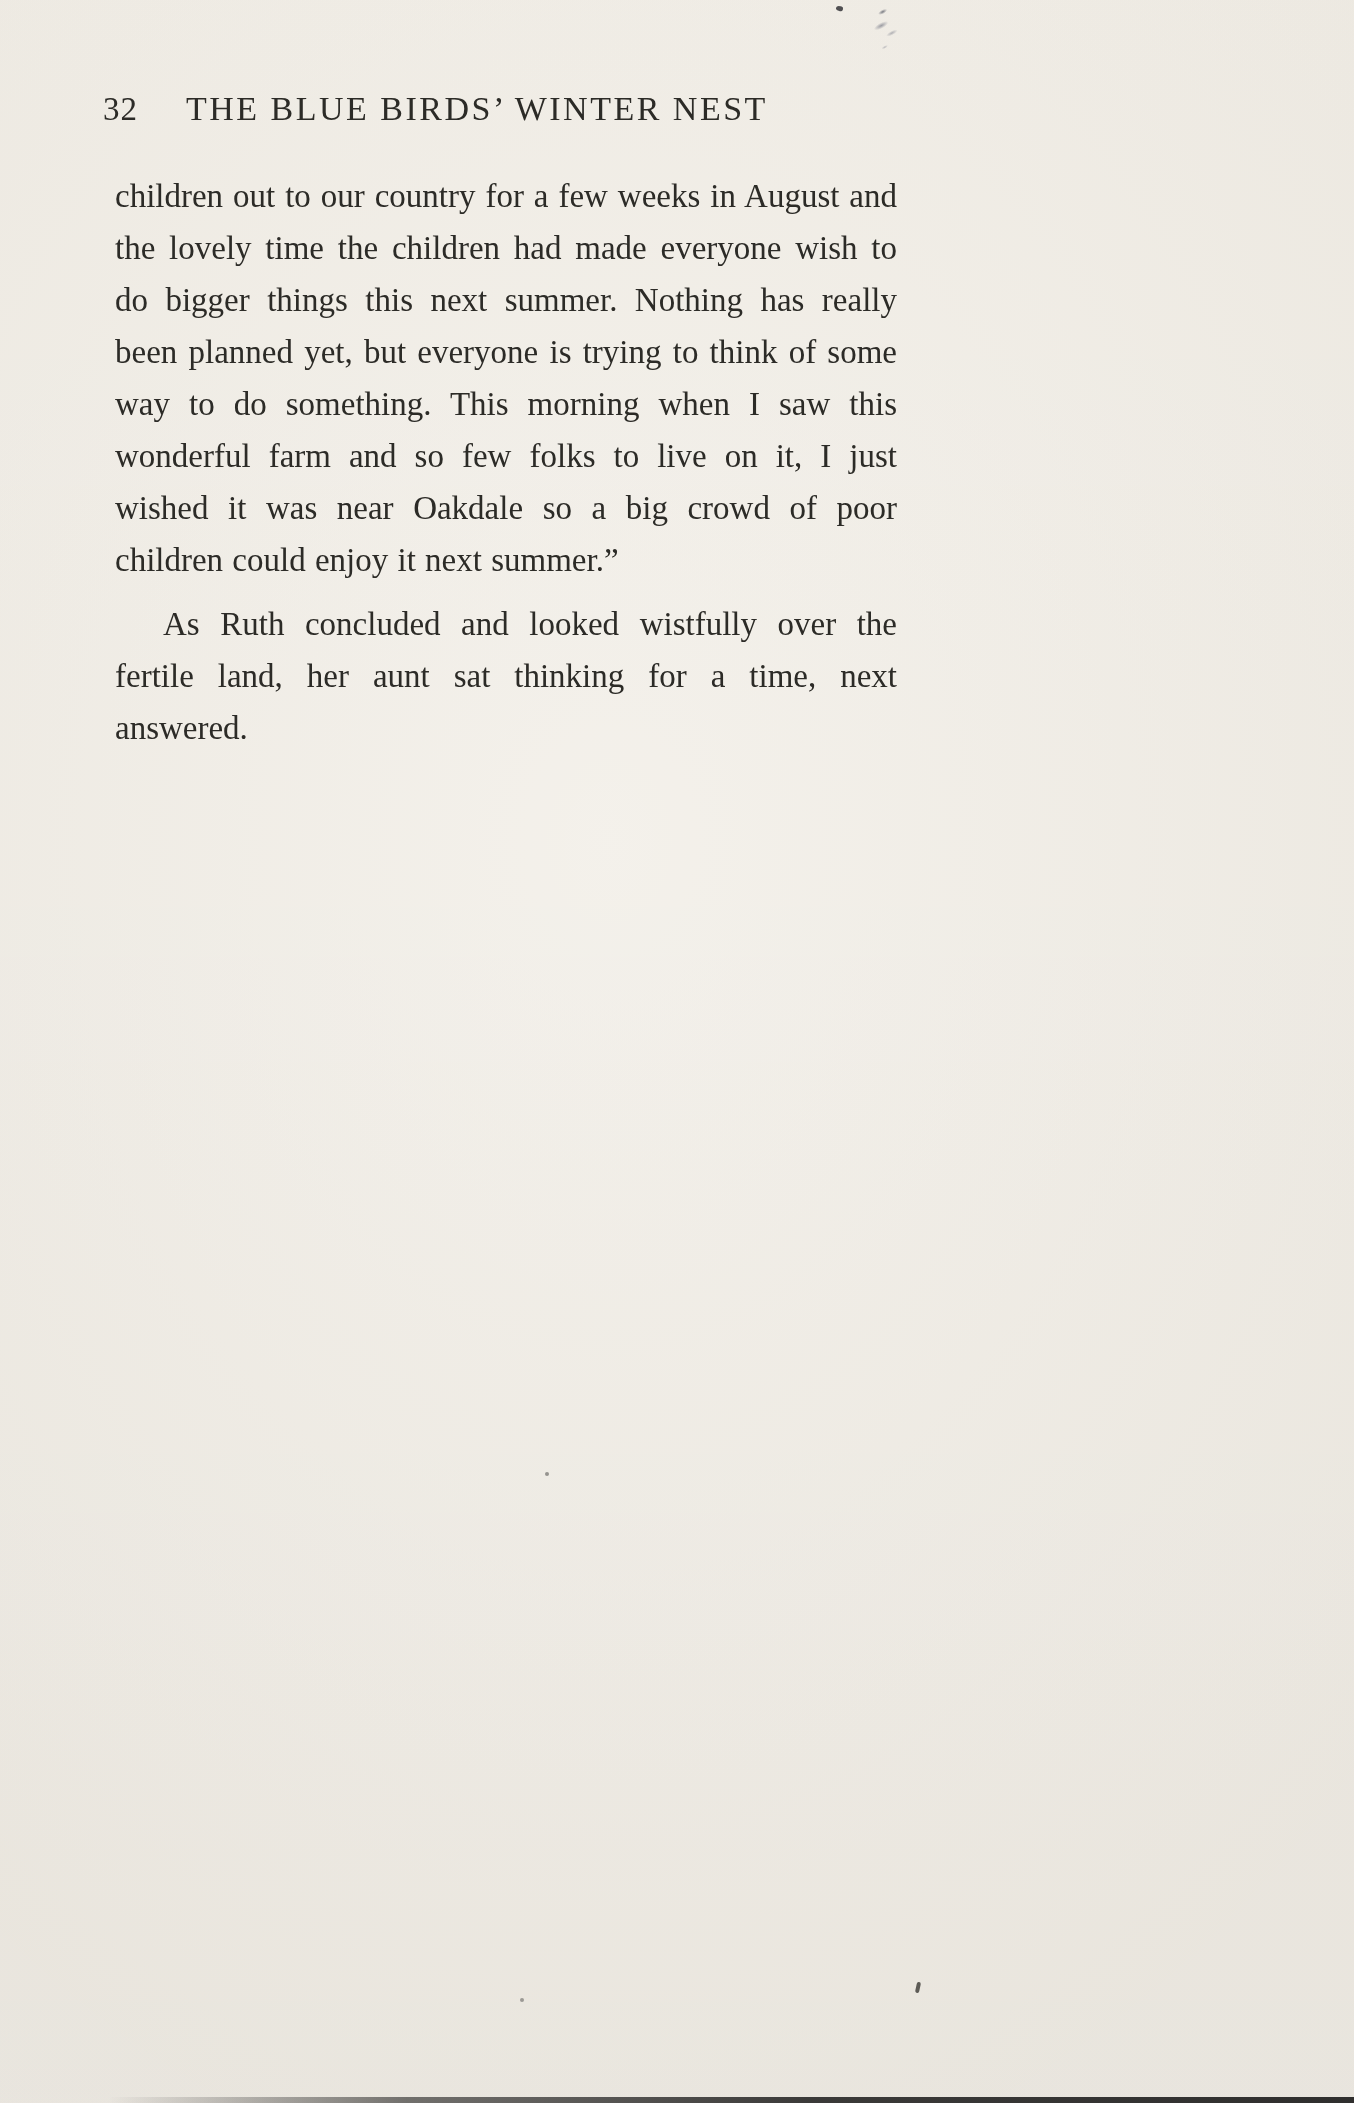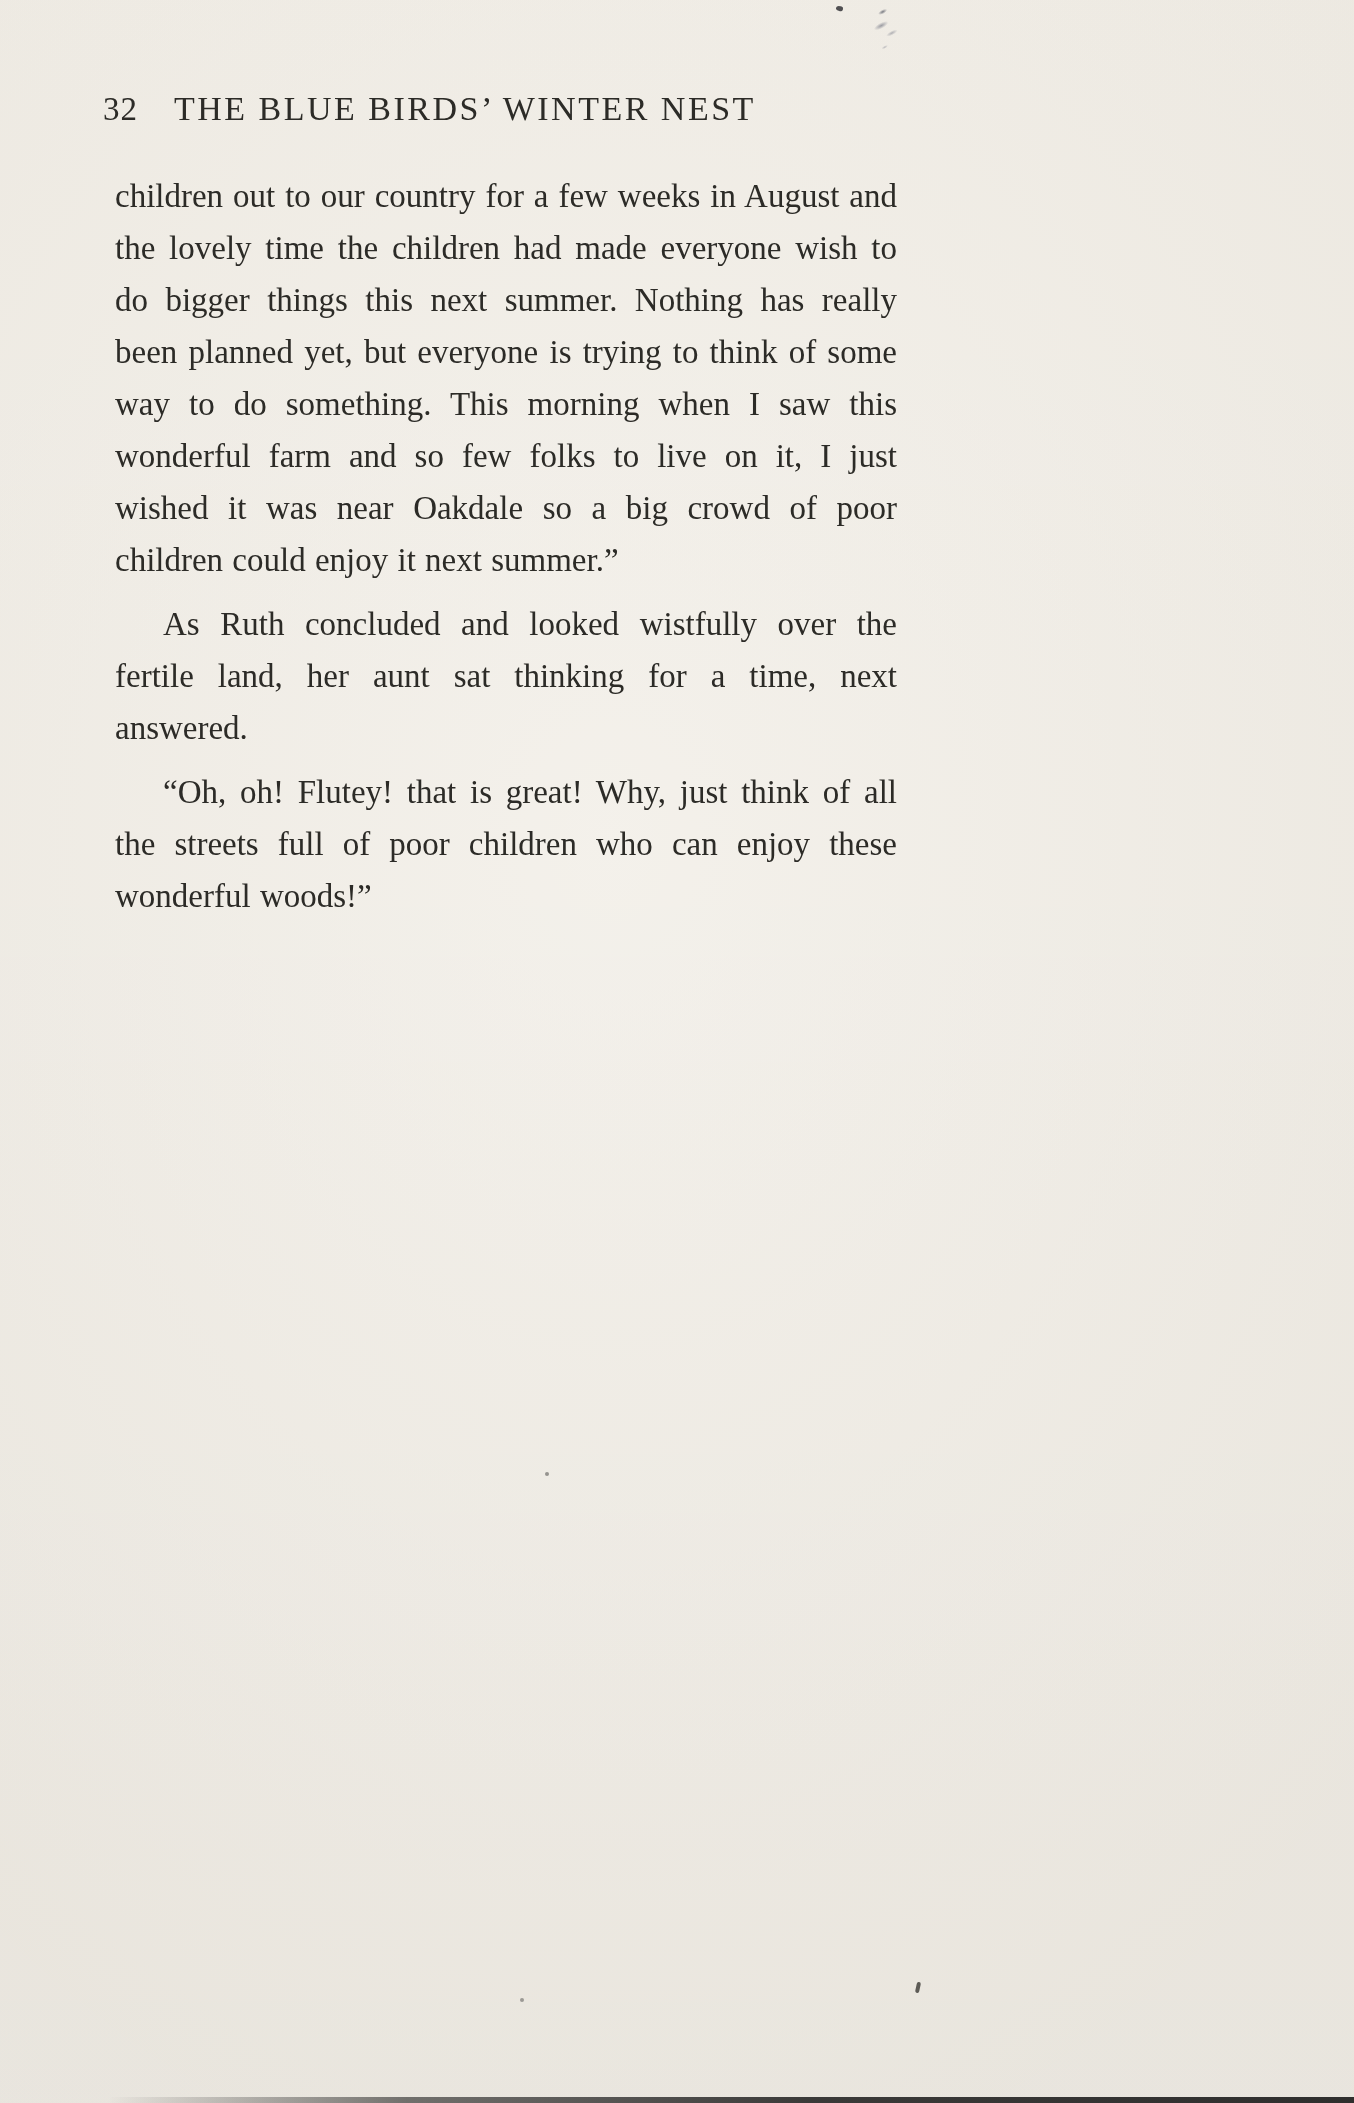--- a/index.html
+++ b/index.html
@@ -25,21 +25,21 @@
     pointer-events: none;
   }
 
   .page-header {
     position: absolute;
     left: 103px;
     top: 90px;
     width: 810px;
     display: flex;
     align-items: baseline;
-    gap: 36px;
+    gap: 48px;
     white-space: nowrap;
   }
   .page-number {
     font-size: 33px;
     letter-spacing: 1px;
   }
   .page-title {
     font-size: 34px;
     letter-spacing: 2.5px;
   }
@@ -139,21 +139,20 @@
 <div class="paper-tone"></div>
 
 <header class="page-header">
   <span class="page-number">32</span>
   <span class="page-title">THE BLUE BIRDS’ WINTER NEST</span>
 </header>
 
 <main class="text-block">
   <p class="para no-indent">children out to our country for a few weeks in August and the lovely time the children had made everyone wish to do bigger things this next summer. Nothing has really been planned yet, but everyone is trying to think of some way to do something. This morning when I saw this wonderful farm and so few folks to live on it, I just wished it was near Oakdale so a big crowd of poor children could enjoy it next summer.”</p>
   <p class="para">As Ruth concluded and looked wistfully over the fertile land, her aunt sat thinking for a time, next answered.</p>
-  <p class="para">“Oh, oh! Flutey! that is great! Why, just think of all the streets full of poor children who can enjoy these wonderful woods!”</p>
 </main>
 
 <div class="artifact-smudge"></div>
 <div class="artifact-tick"></div>
 <div class="artifact-apostrophe"></div>
 <div class="artifact-dot-1"></div>
 <div class="artifact-dot-2"></div>
 <div class="page-edge-bottom"></div>
 
 </body></html>

